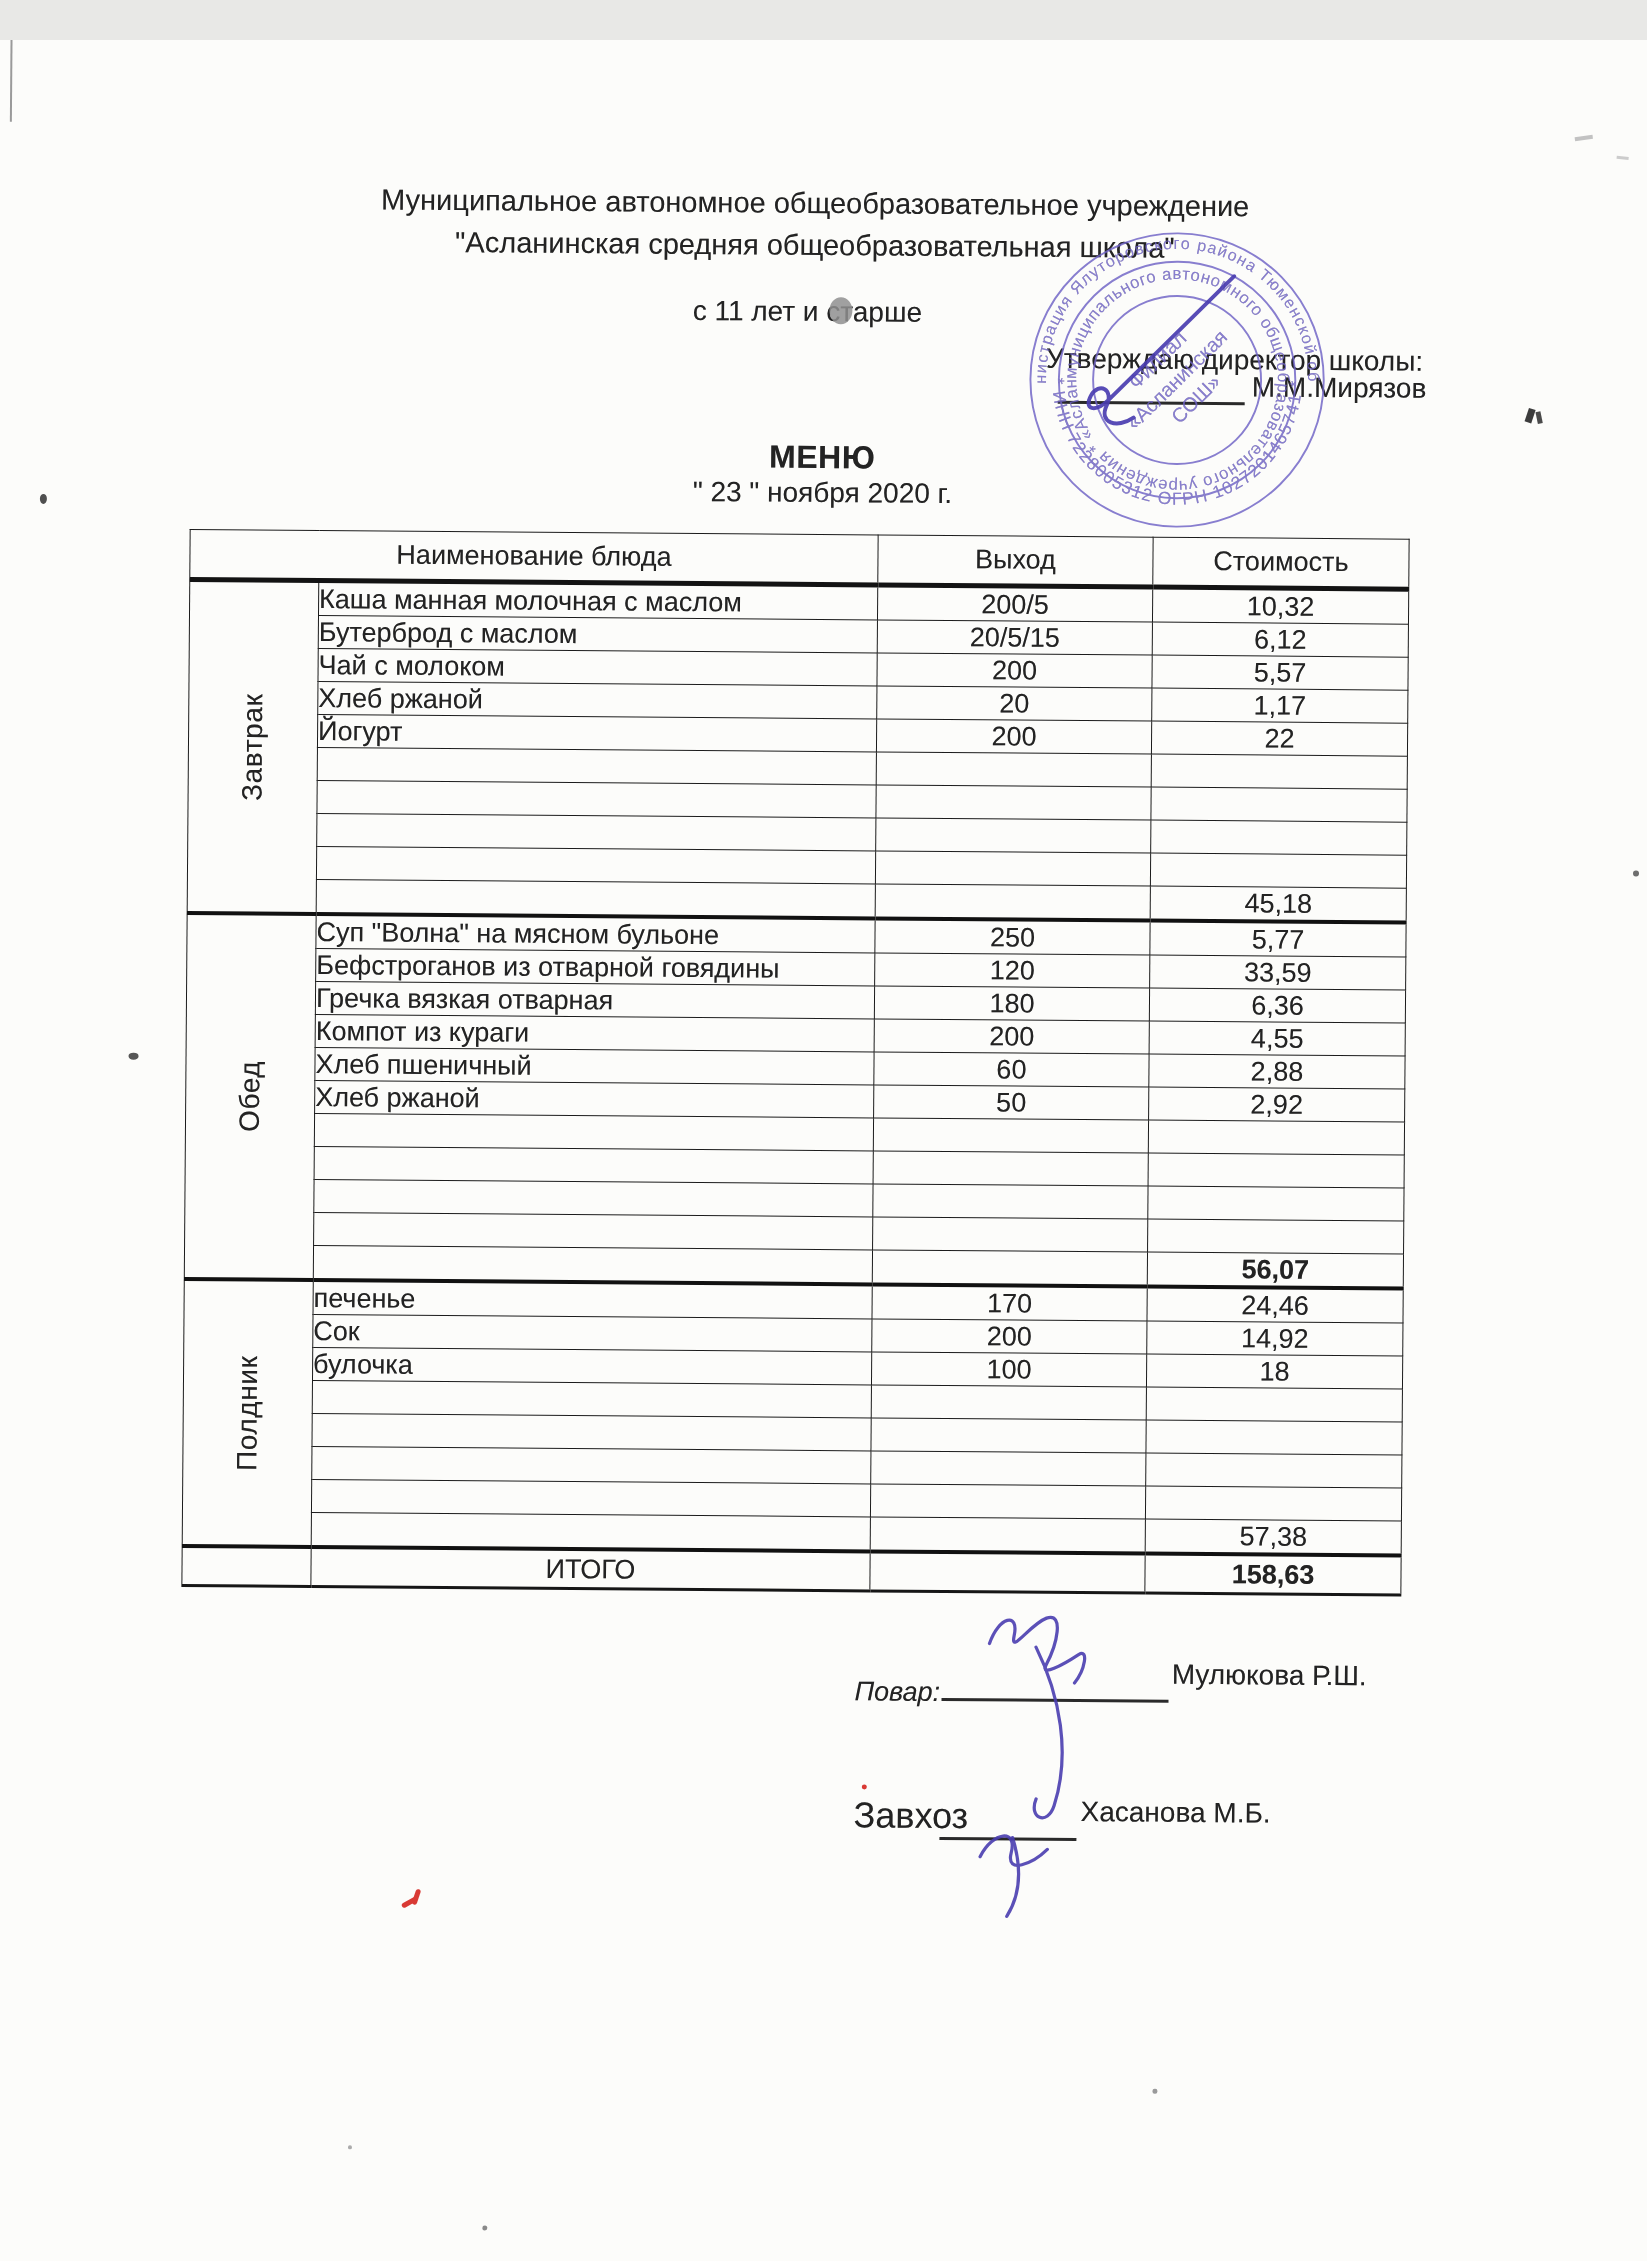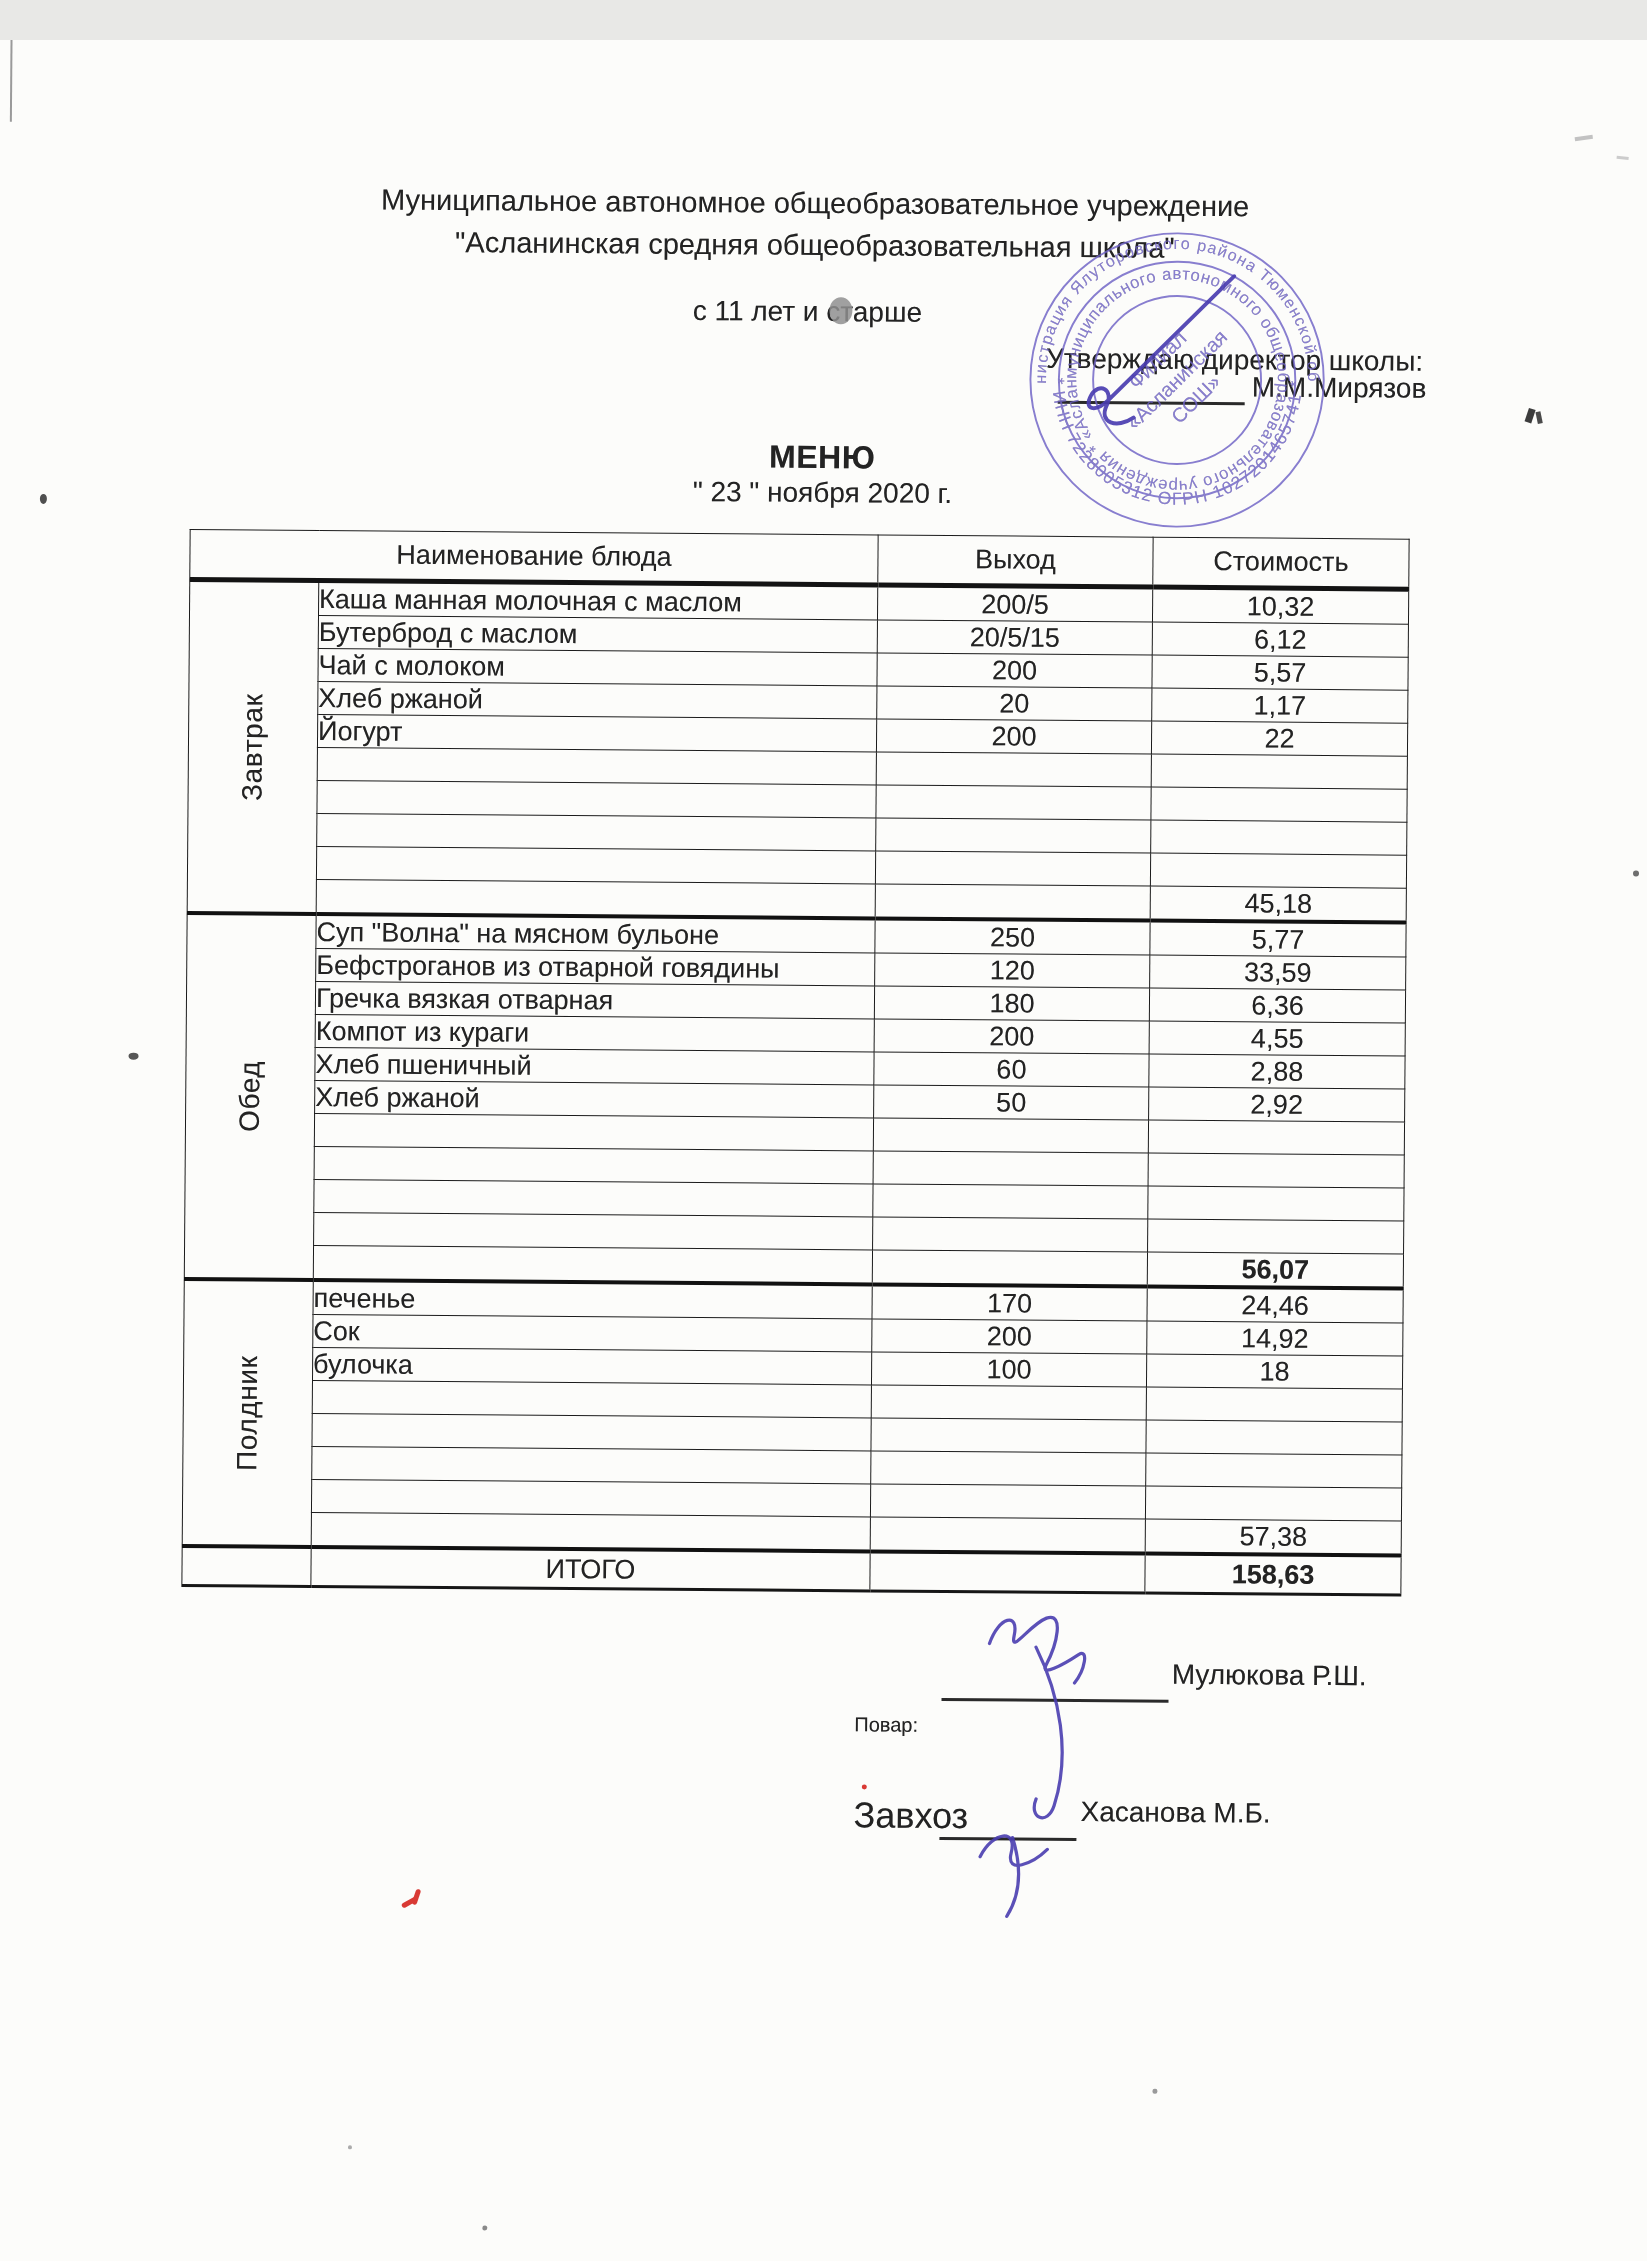--- a/index.html
+++ b/index.html
@@ -27,21 +27,21 @@
   table.menu thead td{height:47px;border-bottom:5.2px solid #131313;text-align:center;}
   td.dish{padding-left:10.3px;text-align:left;}
   td.val{text-align:center;}
   td.sec-cell{text-align:center;vertical-align:middle;}
   .sec-label{display:inline-block;transform:rotate(-90deg);white-space:nowrap;
              font-size:28px;letter-spacing:0.6px;}
   tr.section-start td{border-top:4.5px solid #111;}
   tr.total-row td{border-top:4.5px solid #111;border-bottom:3.2px solid #161616;height:36px;}
   .bold{font-weight:bold;}
   
-  .cook-label{left:865px;top:1673px;font-size:20px;}
+  .cook-label{left:865px;top:1636px;font-size:27px;font-style:italic;}
   .cook-line{left:952px;top:1657px;width:227px;height:2.6px;background:#2a2a2a;}
   .cook-name{left:1182px;top:1616px;font-size:28px;}
   .stew-label{left:865px;top:1754px;font-size:36px;}
   .stew-line{left:951px;top:1796px;width:137px;height:2.6px;background:#2a2a2a;}
   .stew-name{left:1092px;top:1754px;font-size:28px;}
   
   .speck{position:absolute;border-radius:50%;}
   .bar{position:absolute;}
 </style>
 </head>

